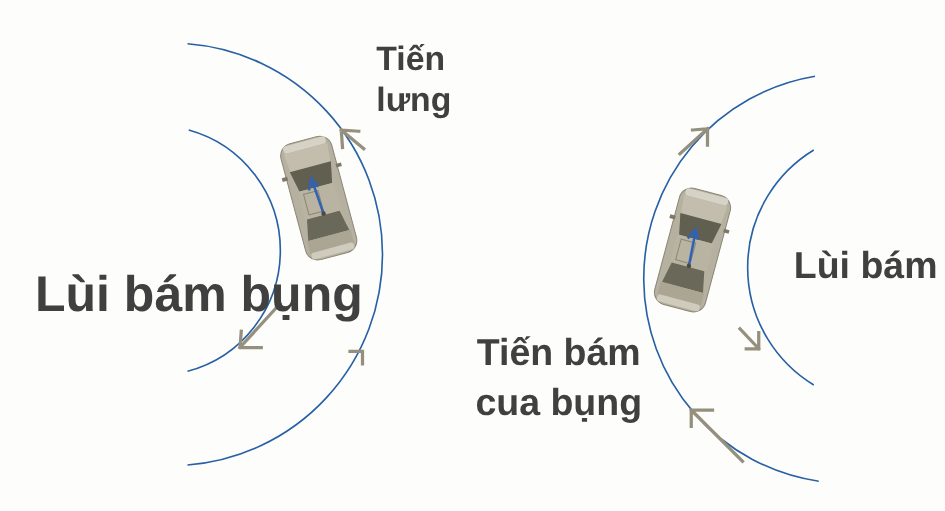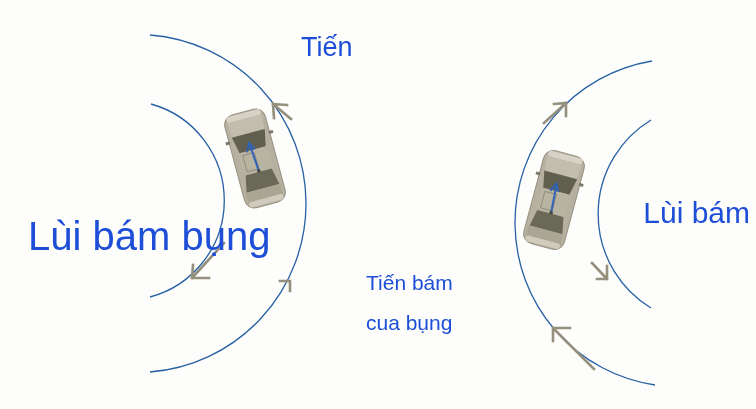--- a/index.html
+++ b/index.html
@@ -15,42 +15,43 @@
     background: #fdfdfb;
     font-family: "Liberation Sans", sans-serif;
   }
   .stage svg {
     position: absolute;
     left: 0;
     top: 0;
   }
   .label {
     position: absolute;
-    font-weight: normal;
-    color: #1d4ed8;
+    font-weight: bold;
+    color: #404040;
     white-space: nowrap;
   }
   .label span { display: block; }
   #lbl-tien-bam-lung {
     left: 301px;
     top: 31px;
     font-size: 27px;
     line-height: 32.5px;
   }
   #lbl-lui-bam-bung {
     left: 28px;
     top: 217px;
     font-size: 40px;
     line-height: 38px;
   }
   #lbl-tien-bam-cua-rong {
     left: 366px;
     top: 263px;
     width: 162px;
-    font-size: 21px;
+    text-align: center;
+    font-size: 30px;
     line-height: 40px;
   }
   #lbl-lui-bam-cua-hep {
     left: 598px;
     top: 192px;
     width: 152px;
     text-align: right;
     font-size: 30px;
     line-height: 41px;
   }
@@ -109,20 +110,21 @@
       <path class="dir-arrow" d="M 592 263 L 607 279 M 607 279 L 597 279 M 607 279 L 607 266"></path>
       <path class="dir-arrow" d="M 594 369 L 553 328 M 553 328 L 570 328 M 553 328 L 553 341"></path>
     </g>
 
     <use href="#car-shape" transform="translate(255,158.5) rotate(-15)"></use>
     <use href="#car-shape" transform="translate(554,200) rotate(15)"></use>
   </svg>
 
   <div class="label" id="lbl-tien-bam-lung">
     <span>Tiến</span>
+    <span>lưng</span>
   </div>
 
   <div class="label" id="lbl-lui-bam-bung">
     <span>Lùi bám bụng</span>
   </div>
 
   <div class="label" id="lbl-tien-bam-cua-rong">
     <span>Tiến bám</span>
     <span>cua bụng</span>
   </div>

